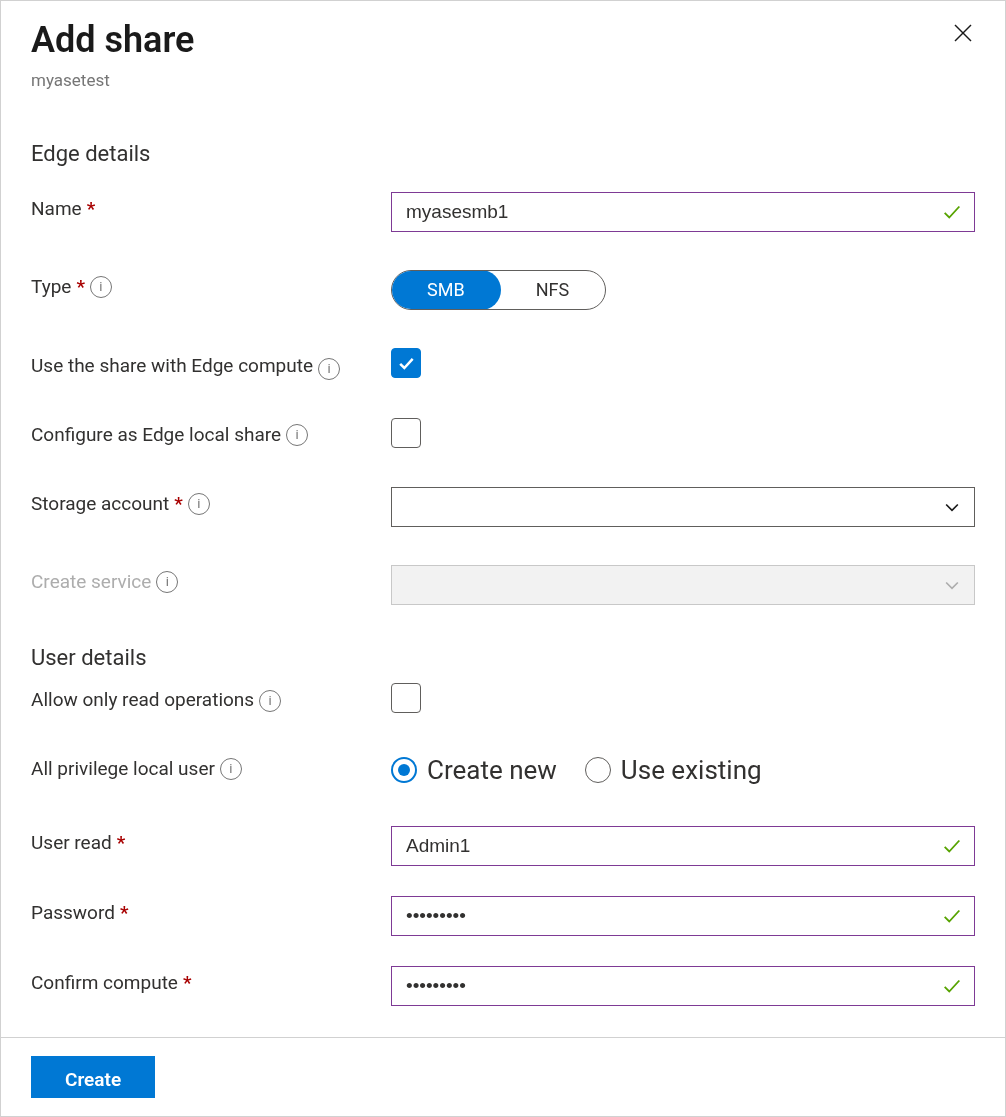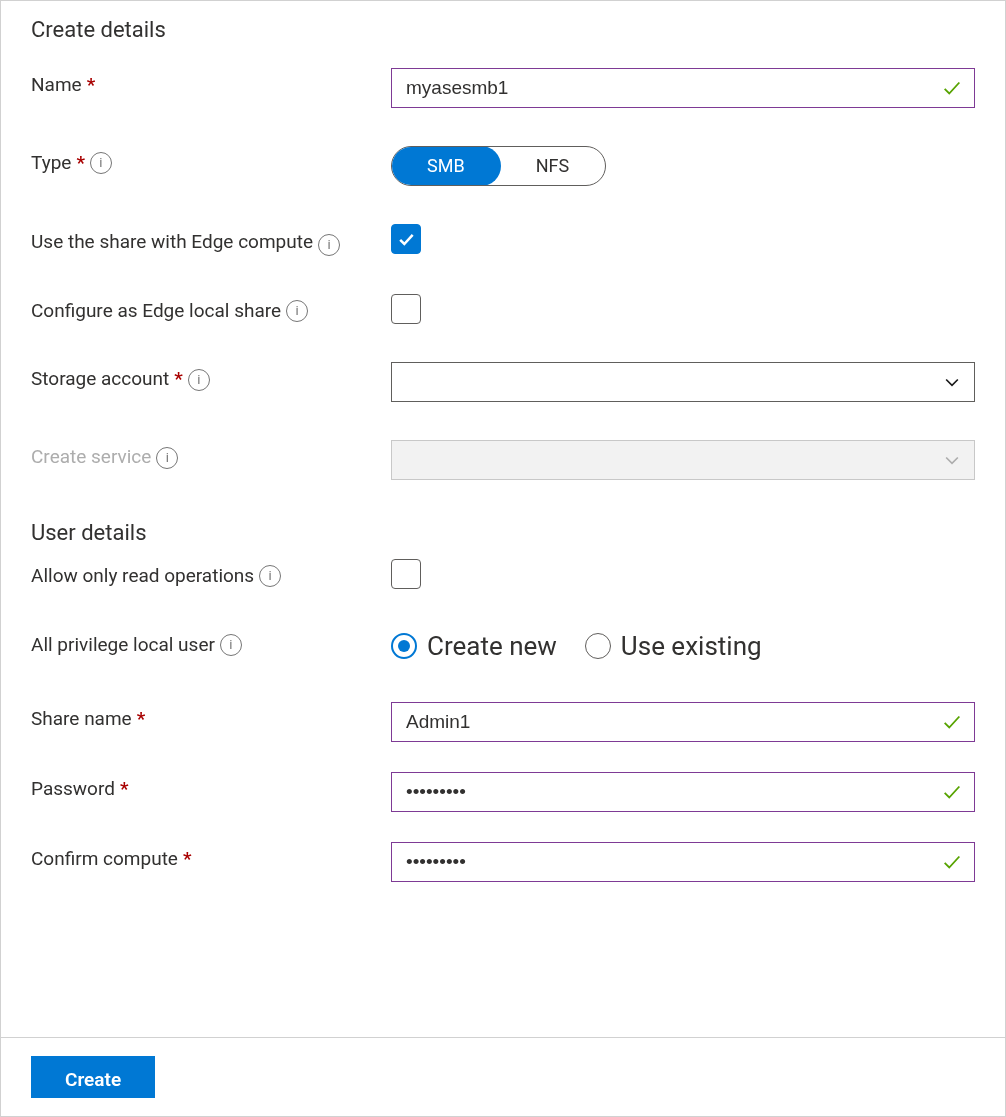--- a/index.html
+++ b/index.html
@@ -163,22 +163,34 @@
   }
 
   svg{display:block;}
 </style>
 </head>
 <body>
 
 <div class="panel">
   <div class="panel-body">
 
-
-    <h2 class="section-heading">Create details</h2>
+    <div class="header-row">
+      <div>
+        <h1 class="page-title">Add share</h1>
+        <p class="subtitle">myasetest</p>
+      </div>
+      <div class="close-x">
+        <svg width="24" height="24" viewBox="0 0 24 24" fill="none" stroke="currentColor" stroke-width="1.5">
+            <line x1="4" y1="4" x2="20" y2="20"></line>
+            <line x1="20" y1="4" x2="4" y2="20"></line>
+          </svg>
+      </div>
+    </div>
+
+    <h2 class="section-heading">Edge details</h2>
 
     <div class="form-row">
       <div class="label-col">
         <span>Name</span>
         <span class="req">*</span>
       </div>
       <div class="control-col">
         <div class="val-input">
           <input type="text" value="myasesmb1" style="">
           <span class="check">
@@ -285,21 +297,21 @@
           <label class="radio">
             <span class="dot"></span>
             <span>Use existing</span>
           </label>
         </div>
       </div>
     </div>
 
     <div class="form-row tight">
       <div class="label-col">
-        <span>Share name</span>
+        <span>User read</span>
         <span class="req">*</span>
       </div>
       <div class="control-col">
         <div class="val-input">
           <input type="text" value="Admin1" style="">
           <span class="check">
             <svg width="22" height="22" viewBox="0 0 24 24" fill="none" stroke="currentColor" stroke-width="2">
                 <polyline points="4,13 9,18 20,6"></polyline>
               </svg>
           </span>

